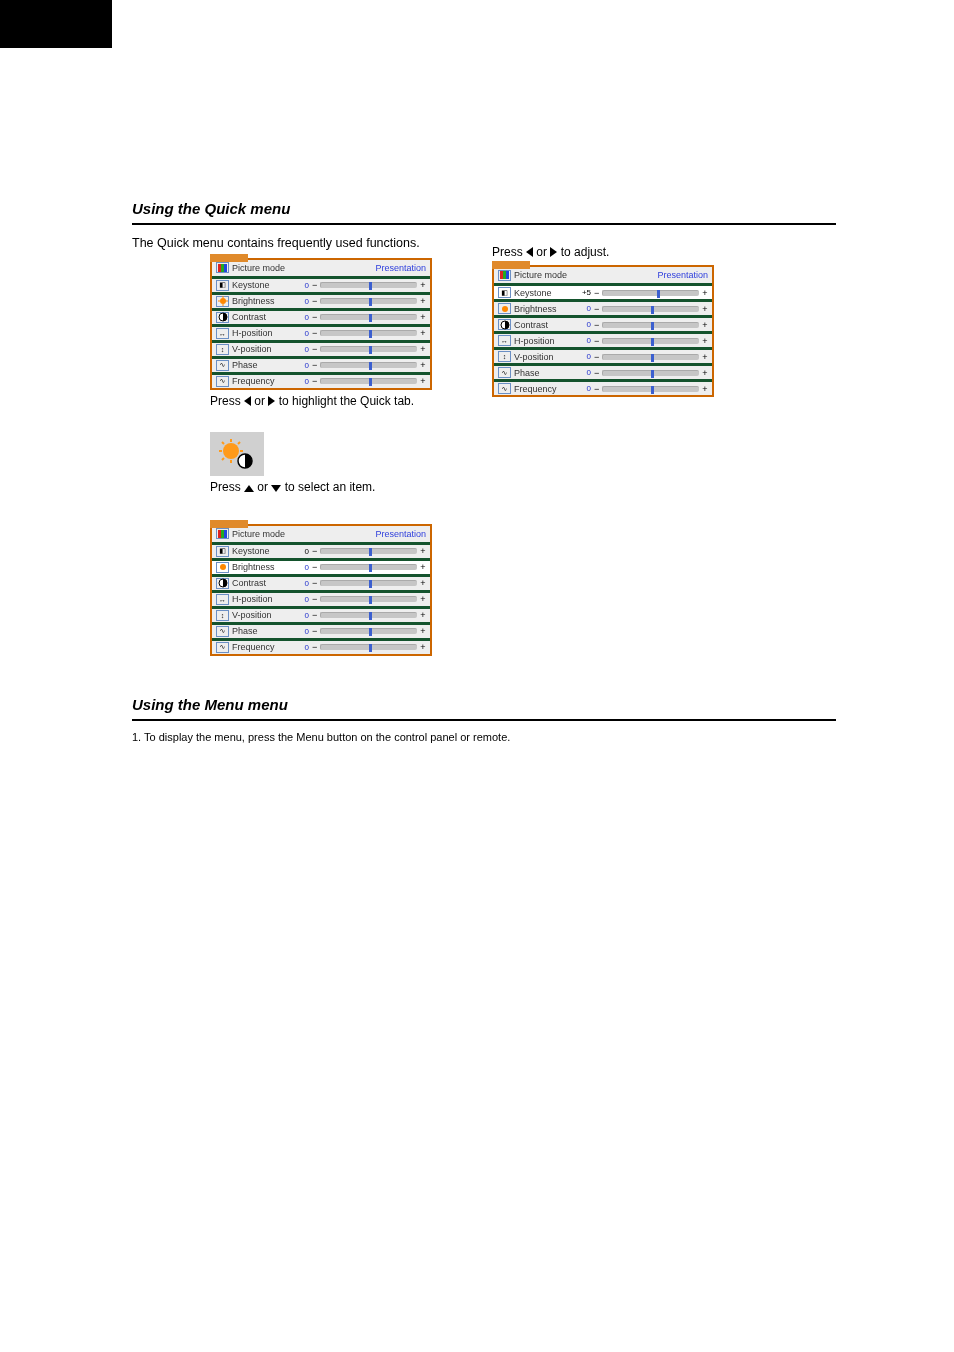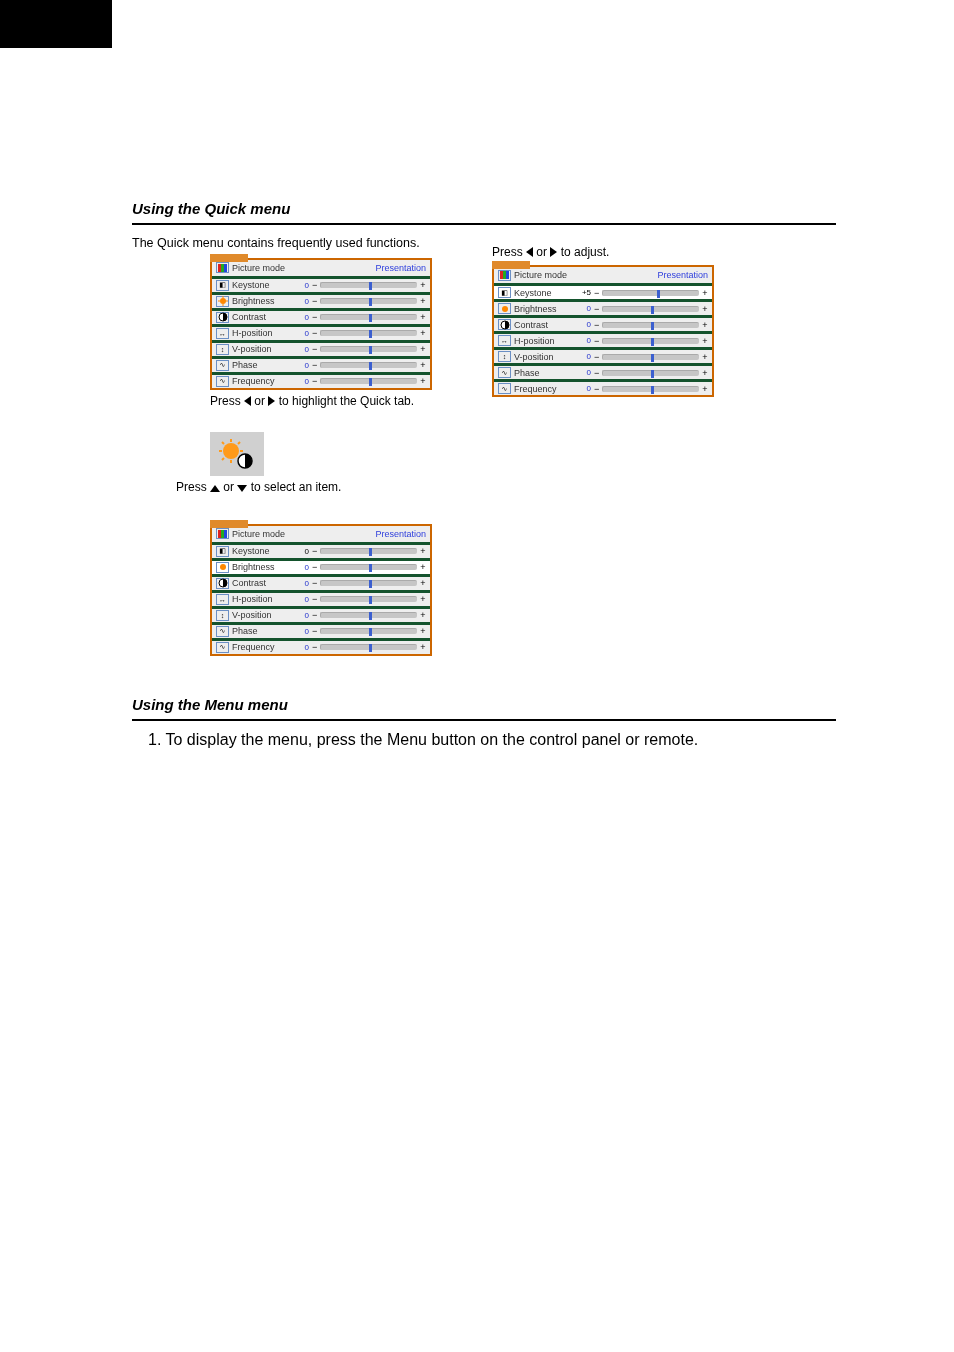--- a/index.html
+++ b/index.html
@@ -35,21 +35,21 @@
   .slider { flex: 1; height: 6px; background: #c6c6c6; border-radius: 2px; position: relative; border-top: 1px solid #aaa; border-left: 1px solid #aaa; }
   .knob { position: absolute; top: -1px; width: 3px; height: 8px; background: #3b5fcf; left: 50%; }
   .plus { width: 6px; text-align: center; }
   .mode-val { margin-left: auto; color: #3040dd; font-size: 9px; }
 
   .small-icon-block { width: 54px; height: 44px; background: #d0d0d0; display: flex; align-items: center; justify-content: center; margin-top: 6px; }
 
   .caption { font-size: 12px; margin: 4px 0 0 0; }
 
   .setup-area { margin-top: 40px; }
-  .step1 { font-size: 16px; margin: 6px 16px; }
+  .step1 { font-size: 11px; margin: 6px 0; }
   .step2 { font-size: 12.5px; display: flex; align-items: center; gap: 8px; margin-top: 10px; }
   .arrow-btn { width: 34px; height: 20px; background: #0018ff; position: relative; }
   .arrow-btn svg { position: absolute; top: 0; left: 0; }
 
   .adv-icon { width: 54px; height: 40px; background: #d4d4d4; display: inline-flex; align-items: center; justify-content: center; vertical-align: middle; margin: 0 4px; }
 </style>
 </head>
 <body>
 <div class="page">
 
@@ -184,21 +184,21 @@
                 <line x1="5" y1="5" x2="7" y2="7"></line>
                     <line x1="21" y1="21" x2="23" y2="23"></line>
                 <line x1="21" y1="7" x2="23" y2="5"></line>
                     <line x1="5" y1="23" x2="7" y2="21"></line>
               </g>
               <circle cx="28" cy="24" r="7" fill="#fff" stroke="#000" stroke-width="1.5"></circle>
               <path d="M28 17 A7 7 0 0 1 28 31 Z" fill="#000"></path>
             </svg>
           </div>
         </div>
-        <div class="caption" style="margin-left:44px">
+        <div class="caption" style="margin-left:78px">
           Press <span class="tri up"></span>
           or <span class="tri down"></span>
           <span>to select an item.</span>
         </div>
 
         <div class="osd" style="margin-top:30px">
           <div class="tab"></div>
           <div class="osd-row first">
                 <span class="osd-icon">
                   <svg width="9" height="8">

